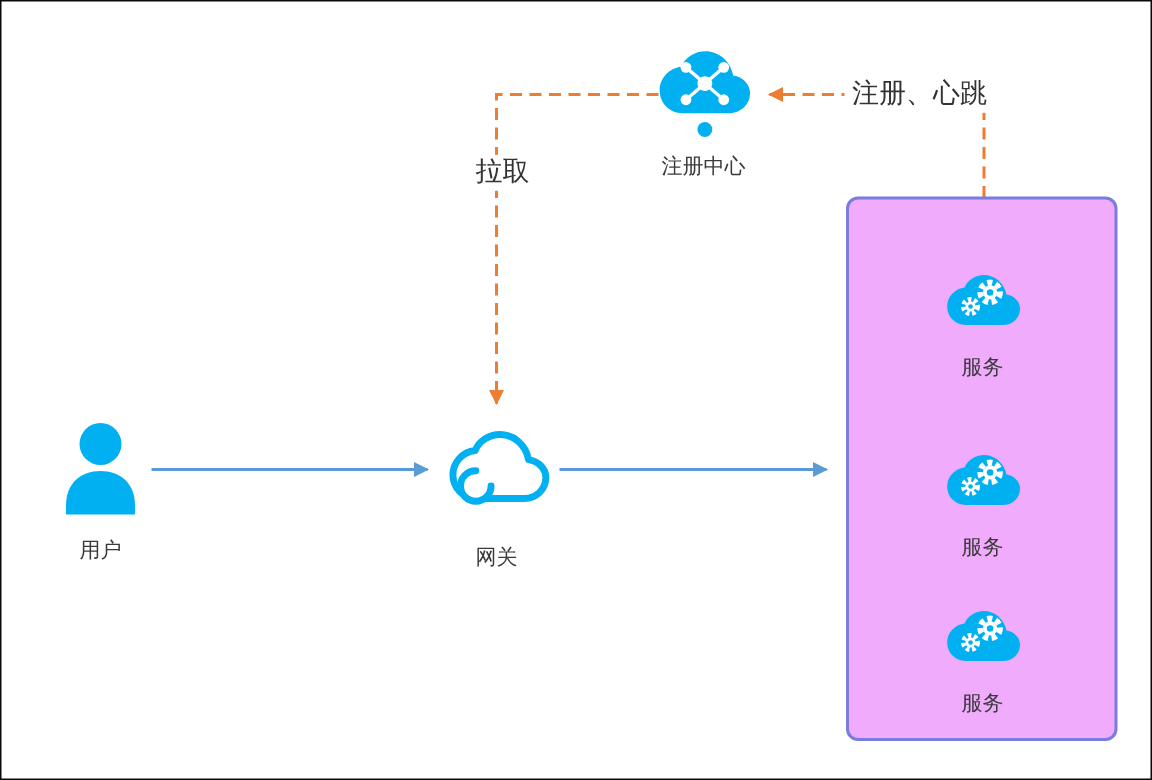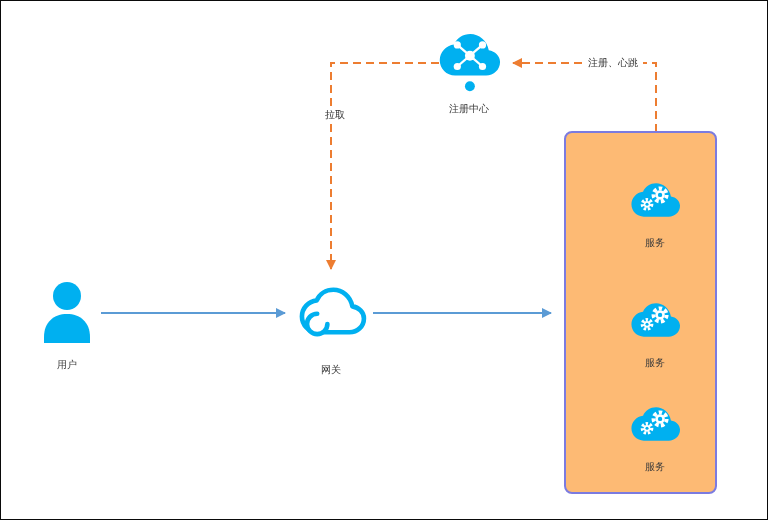--- a/index.html
+++ b/index.html
@@ -5,30 +5,30 @@
   * { margin:0; padding:0; box-sizing:border-box; }
   html,body { background:#fff; }
   body { font-family:"DejaVu Sans","Liberation Sans",sans-serif; }
   #canvas {
     position:relative; width:768px; height:520px;
     background:#ffffff; border:1px solid #0a0a0a; overflow:hidden;
   }
   .abs { position:absolute; }
   .node-label {
     position:absolute; transform:translateX(-50%);
-    font-size:10px; color:#3a3a3a; white-space:nowrap; line-height:1.2;
+    font-size:14px; color:#3a3a3a; white-space:nowrap; line-height:1.2;
   }
   .edge-label {
     position:absolute; transform:translate(-50%,-50%);
-    font-size:10px; color:#333333; background:#ffffff;
+    font-size:18px; color:#333333; background:#ffffff;
     padding:1px 5px; white-space:nowrap; line-height:1.2;
   }
   .services-box {
-    position:absolute; left:563px; top:130px; width:153px; height:363px;
-    border:2px solid #7b7be0; border-radius:8px; background:#fdba74;
+    position:absolute; left:563px; top:130px; width:181px; height:363px;
+    border:2px solid #7b7be0; border-radius:8px; background:#f0abfc;
   }
 </style>
 </head>
 <body>
 
 <div id="canvas">
 
   <svg class="abs" style="left:0;top:0" width="768" height="520">
     <defs>
       <marker id="arrBlue" markerWidth="11" markerHeight="11" refX="9" refY="5" orient="auto" markerUnits="userSpaceOnUse">

